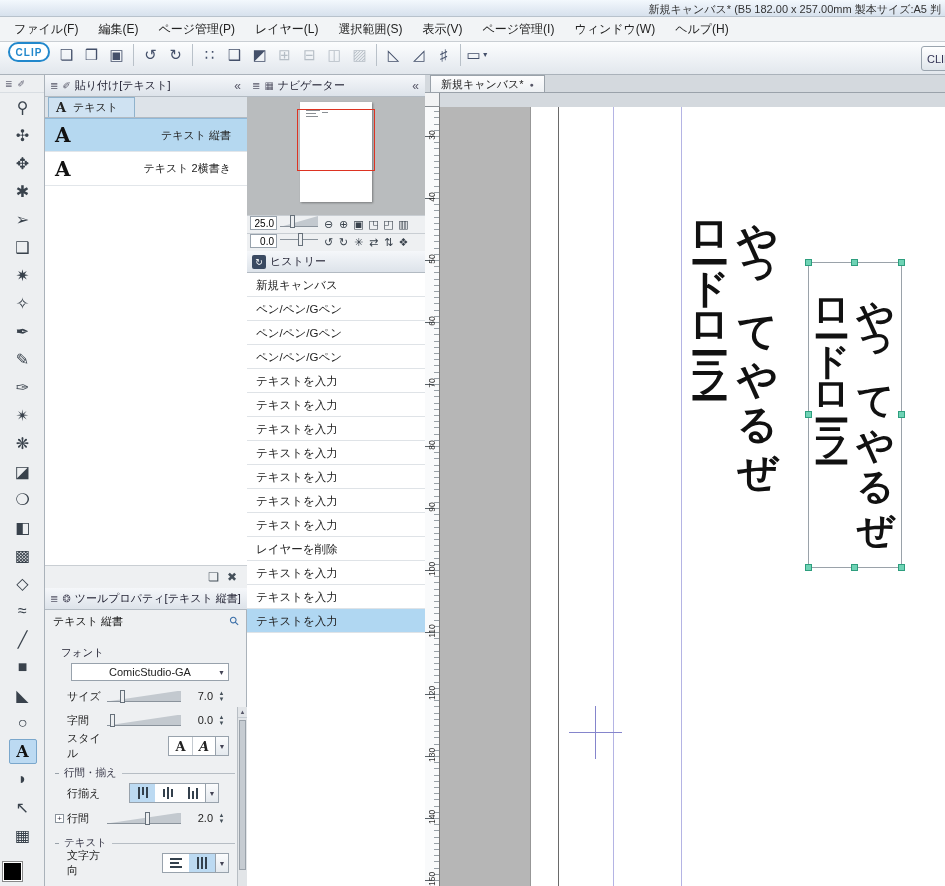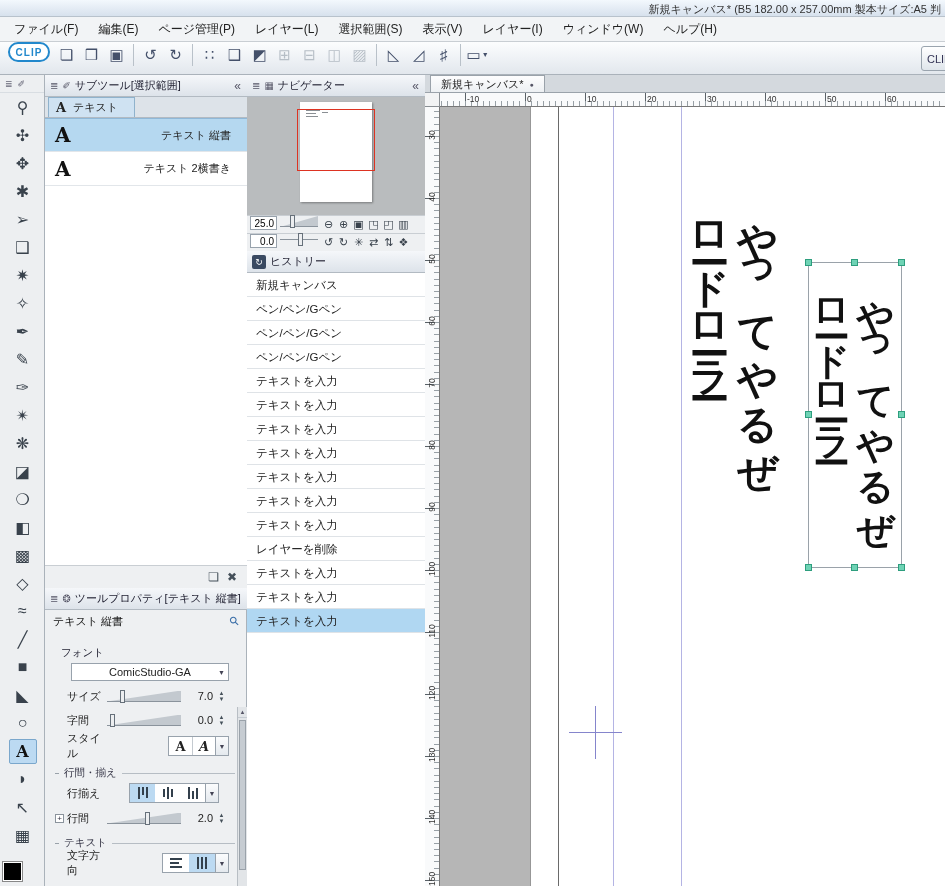--- a/index.html
+++ b/index.html
@@ -199,21 +199,21 @@
 
   <div class="title-bar" data-name="window-title">新規キャンバス* (B5 182.00 x 257.00mm 製本サイズ:A5 判</div>
 
   <div class="menu-bar" data-name="menu-bar">
       <span class="menu-item" data-name="menu-item">ファイル(F)</span>
       <span class="menu-item" data-name="menu-item">編集(E)</span>
       <span class="menu-item" data-name="menu-item">ページ管理(P)</span>
       <span class="menu-item" data-name="menu-item">レイヤー(L)</span>
       <span class="menu-item" data-name="menu-item">選択範囲(S)</span>
       <span class="menu-item" data-name="menu-item">表示(V)</span>
-      <span class="menu-item" data-name="menu-item">レイヤー(I)</span>
+      <span class="menu-item" data-name="menu-item">ページ管理(I)</span>
       <span class="menu-item" data-name="menu-item">ウィンドウ(W)</span>
       <span class="menu-item" data-name="menu-item">ヘルプ(H)</span>
     </div>
 
   <div class="toolbar" data-name="main-toolbar">
     <div class="clip-logo" data-name="clip-logo">CLIP</div>
     <div class="tb-group" data-name="toolbar-buttons">
         <span class="tb-btn" data-name="new-canvas-button">❏</span>
         <span class="tb-btn" data-name="open-file-button">❒</span>
         <span class="tb-btn" data-name="save-button">▣</span>
@@ -326,21 +326,21 @@
           <span class="tglyph" data-name="frame-border-tool-icon">▦</span>
         </div>
       </div>
     <div class="color-swatch" data-name="main-color-swatch"></div>
   </div>
 
   <div class="left-col" data-name="subtool-column">
     <div class="subtool-header panel-header" data-name="subtool-panel-header">
       <span class="ph-tab" data-name="panel-tab-icon">≣</span>
       <span class="ph-glyph" data-name="subtool-panel-icon">✐</span>
-      <span class="ph-title" data-name="subtool-panel-title">サブツール[選択範囲]</span>
+      <span class="ph-title" data-name="subtool-panel-title">貼り付け[テキスト]</span>
       <span class="ph-collapse" data-name="collapse-panel-icon">«</span>
     </div>
     <div class="subtool-tabrow" data-name="subtool-tab-row">
       <div class="subtool-tab" data-name="subtool-group-tab">
         <span class="a-ic" data-name="text-group-icon">A</span>
         <span data-name="subtool-group-label">テキスト</span>
       </div>
     </div>
     <div class="subtool-list" data-name="subtool-list">
         <div class="subtool-item selected" data-name="subtool-item">
@@ -554,33 +554,20 @@
   </div>
 
   <div class="canvas-col" data-name="canvas-area">
     <div class="doc-tabbar" data-name="document-tab-bar">
       <div class="doc-tab" data-name="document-tab">
         <span data-name="document-tab-label">新規キャンバス*</span>
         <span class="doc-dot" data-name="modified-dot-icon">●</span>
       </div>
     </div>
     <div class="ruler-corner" data-name="ruler-corner"></div>
-    <div class="ruler-h" data-name="horizontal-ruler">
-      <div class="hticks" data-name="ruler-ticks"></div>
-      <div data-name="ruler-h-labels">
-          <span class="rh-label" style="left:27px" data-name="ruler-label">-10</span>
-          <span class="rh-label" style="left:87px" data-name="ruler-label">0</span>
-          <span class="rh-label" style="left:147px" data-name="ruler-label">10</span>
-          <span class="rh-label" style="left:207px" data-name="ruler-label">20</span>
-          <span class="rh-label" style="left:267px" data-name="ruler-label">30</span>
-          <span class="rh-label" style="left:327px" data-name="ruler-label">40</span>
-          <span class="rh-label" style="left:387px" data-name="ruler-label">50</span>
-          <span class="rh-label" style="left:447px" data-name="ruler-label">60</span>
-        </div>
-    </div>
     <div class="ruler-v" data-name="vertical-ruler">
       <div class="vticks" data-name="ruler-ticks"></div>
       <div data-name="ruler-v-labels">
           <span class="rv-label" style="top:23px" data-name="ruler-label">30</span>
           <span class="rv-label" style="top:85px" data-name="ruler-label">40</span>
           <span class="rv-label" style="top:147px" data-name="ruler-label">50</span>
           <span class="rv-label" style="top:209px" data-name="ruler-label">60</span>
           <span class="rv-label" style="top:271px" data-name="ruler-label">70</span>
           <span class="rv-label" style="top:333px" data-name="ruler-label">80</span>
           <span class="rv-label" style="top:395px" data-name="ruler-label">90</span>

